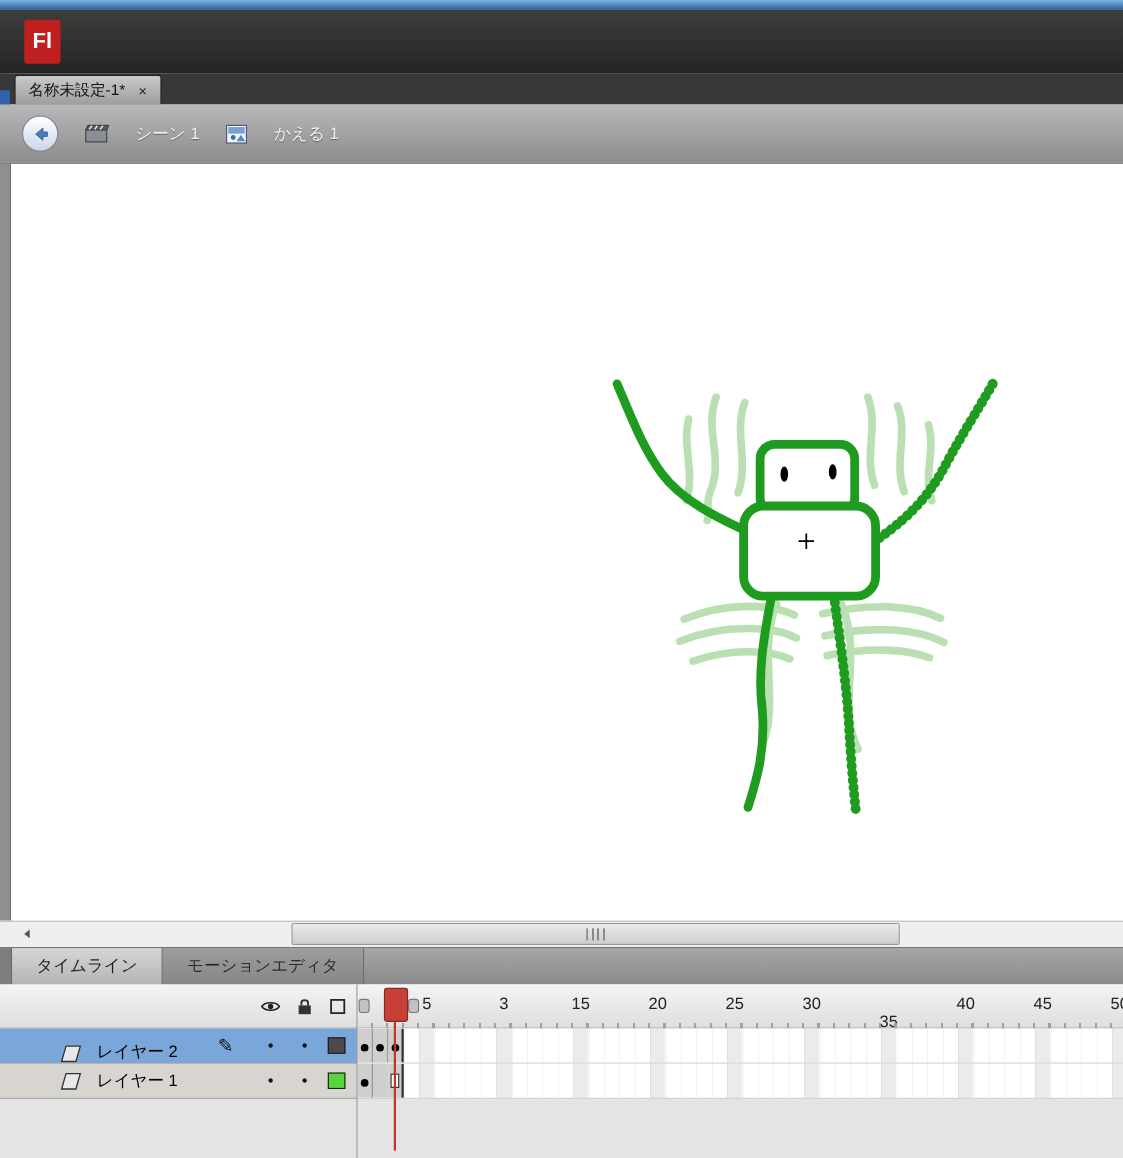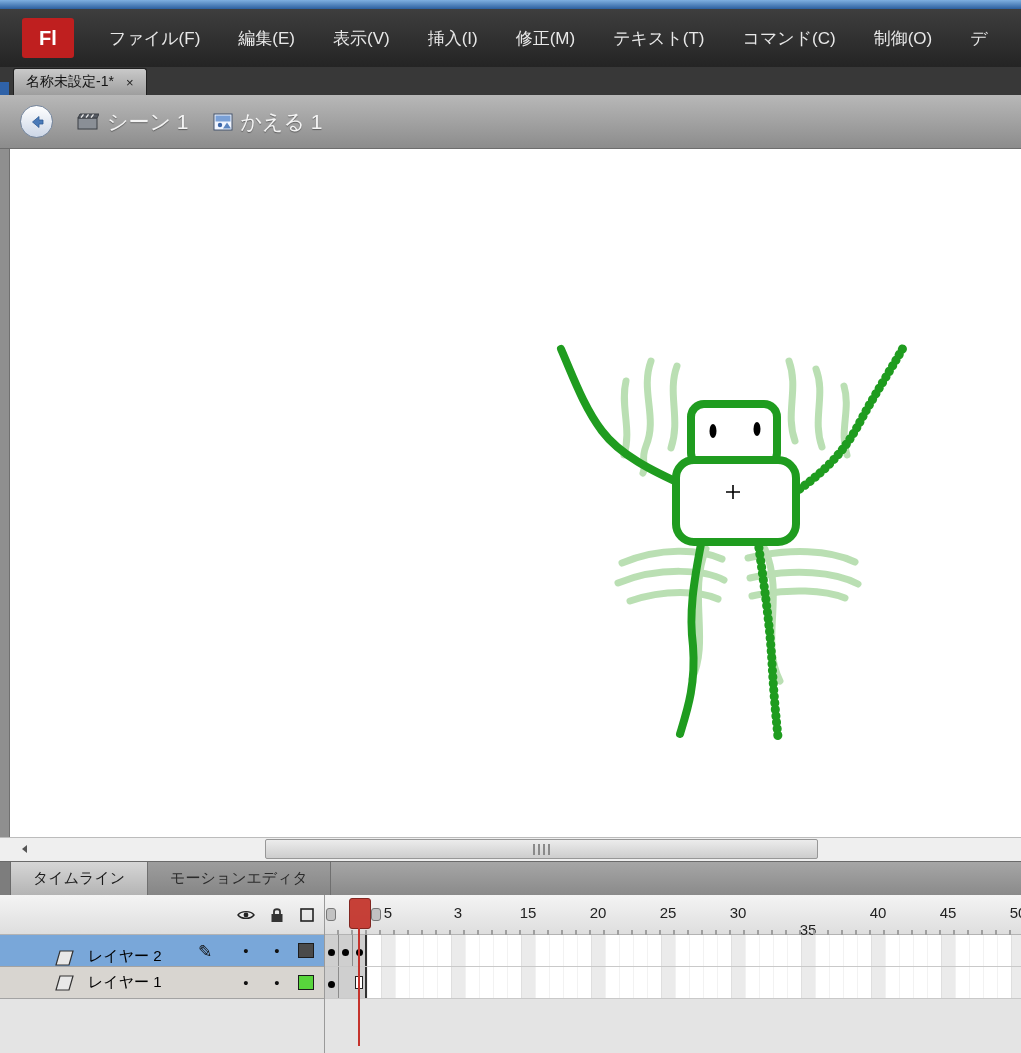--- a/index.html
+++ b/index.html
@@ -8,42 +8,42 @@
     font-family:"Liberation Sans","DejaVu Sans",sans-serif;
     background:#e9e9e9;
   }
   
   .title-strip{position:absolute;top:0;left:0;width:100%;height:9px;
     background:linear-gradient(#7fb0e0,#2c5f9e);}
   
   .menubar{position:absolute;top:9px;left:0;width:100%;height:58px;
     background:linear-gradient(#3e3e3e,#242424);
     display:flex;align-items:center;padding-left:22px;box-sizing:border-box;}
-  .fl-logo{width:52px;height:40px;background:#bf1f1f;color:#fff;
+  .fl-logo{width:33px;height:40px;background:#bf1f1f;color:#fff;
     font-weight:bold;font-size:20px;display:flex;align-items:center;justify-content:center;
     border-radius:3px;flex:0 0 auto;}
   .menu-items{display:flex;margin-left:16px;}
   .menu-item{padding:10px 19px;color:#e8e8e8;font-size:17px;white-space:nowrap;cursor:default;}
   
   .tab-row{position:absolute;top:67px;left:0;width:100%;height:28px;background:#383838;}
   .doc-tab{position:absolute;left:13px;top:1px;height:27px;
     background:linear-gradient(#c9c9c9,#9e9e9e);color:#111;font-size:14px;
     display:flex;align-items:center;gap:12px;padding:0 12px;
     border:1px solid #1f1f1f;border-bottom:none;border-radius:3px 3px 0 0;box-sizing:border-box;}
   .doc-tab .close{color:#222;font-size:13px;cursor:default;}
   .blue-notch{position:absolute;left:0;top:82px;width:9px;height:17px;background:#2f62a8;}
   
   .edit-bar{position:absolute;top:95px;left:0;width:100%;height:54px;
     background:linear-gradient(#b8b8b8,#8c8c8c);border-bottom:1px solid #6d6d6d;
     display:flex;align-items:center;gap:10px;padding-left:20px;box-sizing:border-box;}
   .back-btn{width:31px;height:31px;border-radius:50%;
     background:linear-gradient(#ffffff,#ccd6e6);border:1px solid #74859d;
     display:flex;align-items:center;justify-content:center;flex:0 0 auto;}
-  .crumb{display:flex;align-items:center;gap:8px;margin-left:14px;
-    color:#f4f4f4;font-size:21px;text-shadow:0 1px 1px rgba(0,0,0,.4);}
+  .crumb{display:flex;align-items:center;gap:24px;margin-left:14px;
+    color:#f4f4f4;font-size:15px;text-shadow:0 1px 1px rgba(0,0,0,.4);}
   
   .left-strip{position:absolute;top:149px;left:0;width:10px;height:688px;
     background:#8f8f8f;border-right:1px solid #707070;box-sizing:border-box;}
   .stage{position:absolute;top:149px;left:10px;width:1011px;height:688px;background:#ffffff;}
   
   .h-scroll{position:absolute;top:837px;left:0;width:1021px;height:24px;
     background:#efefef;border-top:1px solid #bcbcbc;box-sizing:border-box;}
   .scroll-btn{position:absolute;left:12px;top:839px;width:26px;height:20px;
     display:flex;align-items:center;justify-content:center;color:#555;font-size:12px;}
   .scroll-thumb{position:absolute;left:265px;top:839px;width:553px;height:20px;
@@ -102,31 +102,20 @@
 </style>
 </head>
 <body>
 
 <div class="app">
 
   <div class="title-strip"></div>
 
   <div class="menubar">
     <div class="fl-logo">Fl</div>
-    <div class="menu-items">
-      <span class="menu-item">ファイル(F)</span>
-      <span class="menu-item">編集(E)</span>
-      <span class="menu-item">表示(V)</span>
-      <span class="menu-item">挿入(I)</span>
-      <span class="menu-item">修正(M)</span>
-      <span class="menu-item">テキスト(T)</span>
-      <span class="menu-item">コマンド(C)</span>
-      <span class="menu-item">制御(O)</span>
-      <span class="menu-item">デ</span>
-    </div>
   </div>
 
   <div class="tab-row">
     <div class="doc-tab">
       <span>名称未設定-1*</span>
       <span class="close">×</span>
     </div>
   </div>
   <div class="blue-notch"></div>
 

